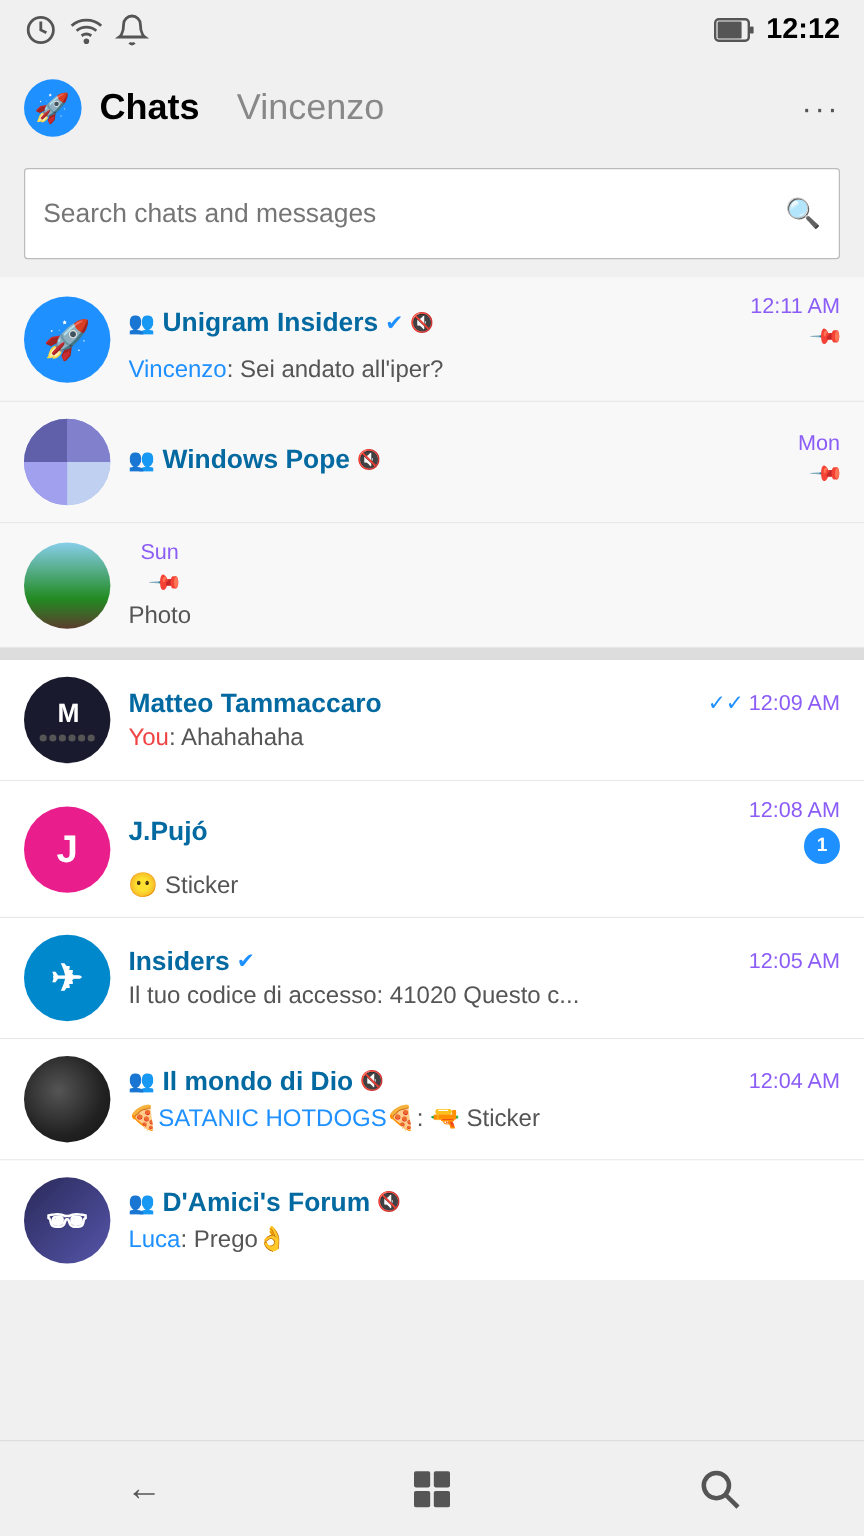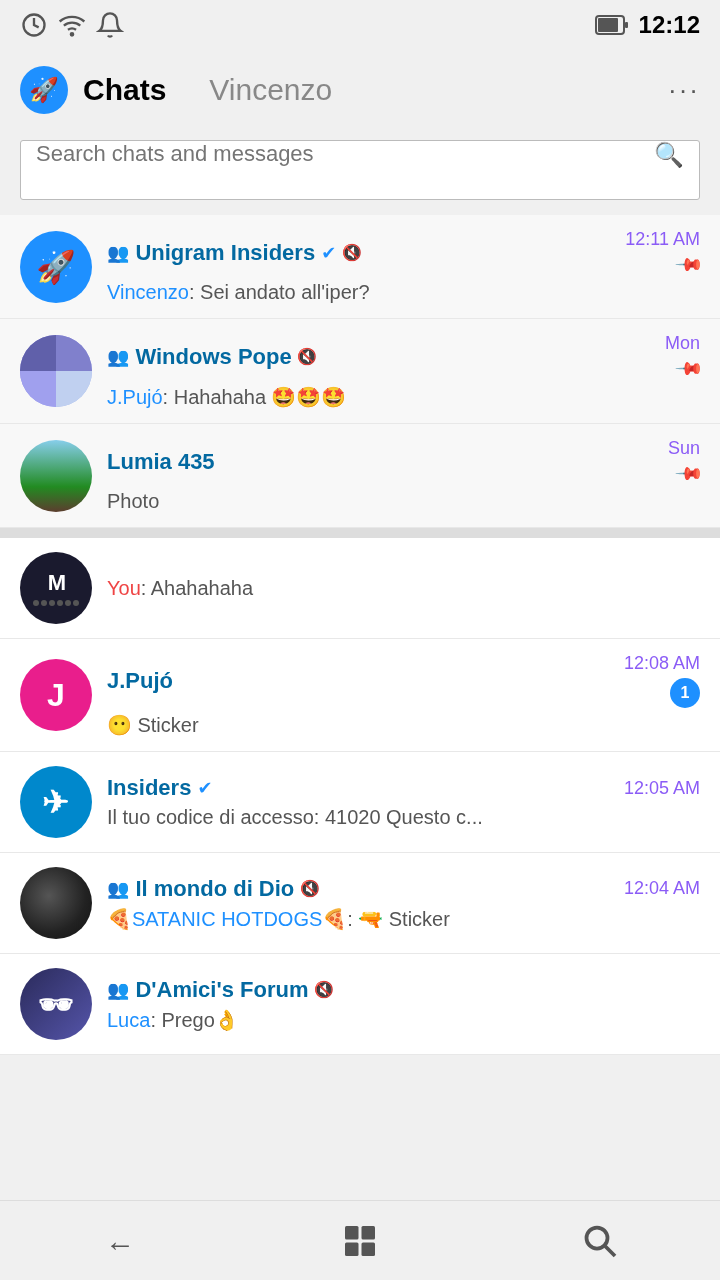--- a/index.html
+++ b/index.html
@@ -50,21 +50,21 @@
       border-radius: 50%;
       display: flex;
       align-items: center;
       justify-content: center;
       color: white;
       font-size: 24px;
     }
     .header-tabs {
       display: flex;
       align-items: flex-end;
-      gap: 43px;
+      gap: 31px;
       flex: 1;
     }
     .header-tab {
       font-size: 30px;
       font-weight: 600;
       color: #000;
       cursor: pointer;
     }
     .header-tab.inactive {
       color: #888;
@@ -77,22 +77,22 @@
       letter-spacing: 2px;
     }
 
     
     .search-container {
       margin: 10px 20px 15px 20px;
       background: white;
       border: 1.5px solid #bbb;
       border-radius: 3px;
       display: flex;
-      align-items: flex-start;
-      height: 60px;
+      align-items: center;
+      height: 76px;
       padding: 0 15px;
     }
     .search-input {
       flex: 1;
       border: none;
       outline: none;
       font-size: 22px;
       color: #aaa;
       background: transparent;
     }
@@ -348,33 +348,27 @@
         <div class="chat-name-row">
           <span class="group-icon">👥</span>
           <span class="chat-name">Windows Pope</span>
           <span class="muted-icon">🔇</span>
         </div>
         <div class="chat-right">
           <span class="chat-time">Mon</span>
           <span class="pin-icon">📌</span>
         </div>
       </div>
-      <div class="chat-preview">
-        <span class="preview-sender">J.Pujó</span><span>: </span><span>Hahahaha 🤩🤩🤩</span>
-      </div>
     </div>
   </div>
 
   <div class="chat-item pinned">
     <div class="avatar" style="background: linear-gradient(180deg, #87ceeb 0%, #228b22 65%, #5c3d2e 100%);"></div>
     <div class="chat-content">
       <div class="chat-top">
-        <div class="chat-name-row">
-          <span class="chat-name">Lumia 435</span>
-        </div>
         <div class="chat-right">
           <span class="chat-time">Sun</span>
           <span class="pin-icon">📌</span>
         </div>
       </div>
       <div class="chat-preview">
         <span>Photo</span>
       </div>
     </div>
   </div>
@@ -387,20 +381,31 @@
       <div style="display:flex; gap:2px; margin-top:4px;">
         <span style="width:6px;height:6px;background:#555;border-radius:50%;"></span>
         <span style="width:6px;height:6px;background:#555;border-radius:50%;"></span>
         <span style="width:6px;height:6px;background:#555;border-radius:50%;"></span>
         <span style="width:6px;height:6px;background:#555;border-radius:50%;"></span>
         <span style="width:6px;height:6px;background:#555;border-radius:50%;"></span>
         <span style="width:6px;height:6px;background:#555;border-radius:50%;"></span>
       </div>
     </div>
     <div class="chat-content">
+      <div class="chat-top">
+        <div class="chat-name-row">
+          <span class="chat-name">Matteo Tammaccaro</span>
+        </div>
+        <div class="chat-right">
+          <span style="display:flex;align-items:center;gap:4px;">
+            <span class="double-check">✓✓</span>
+            <span class="chat-time">12:09 AM</span>
+          </span>
+        </div>
+      </div>
       <div class="chat-preview">
         <span class="preview-sender green">You</span><span>: </span><span>Ahahahaha</span>
       </div>
     </div>
   </div>
 
   <div class="chat-item">
     <div class="avatar avatar-pink">
       <span style="font-size:32px;font-weight:bold;">J</span>
     </div>

